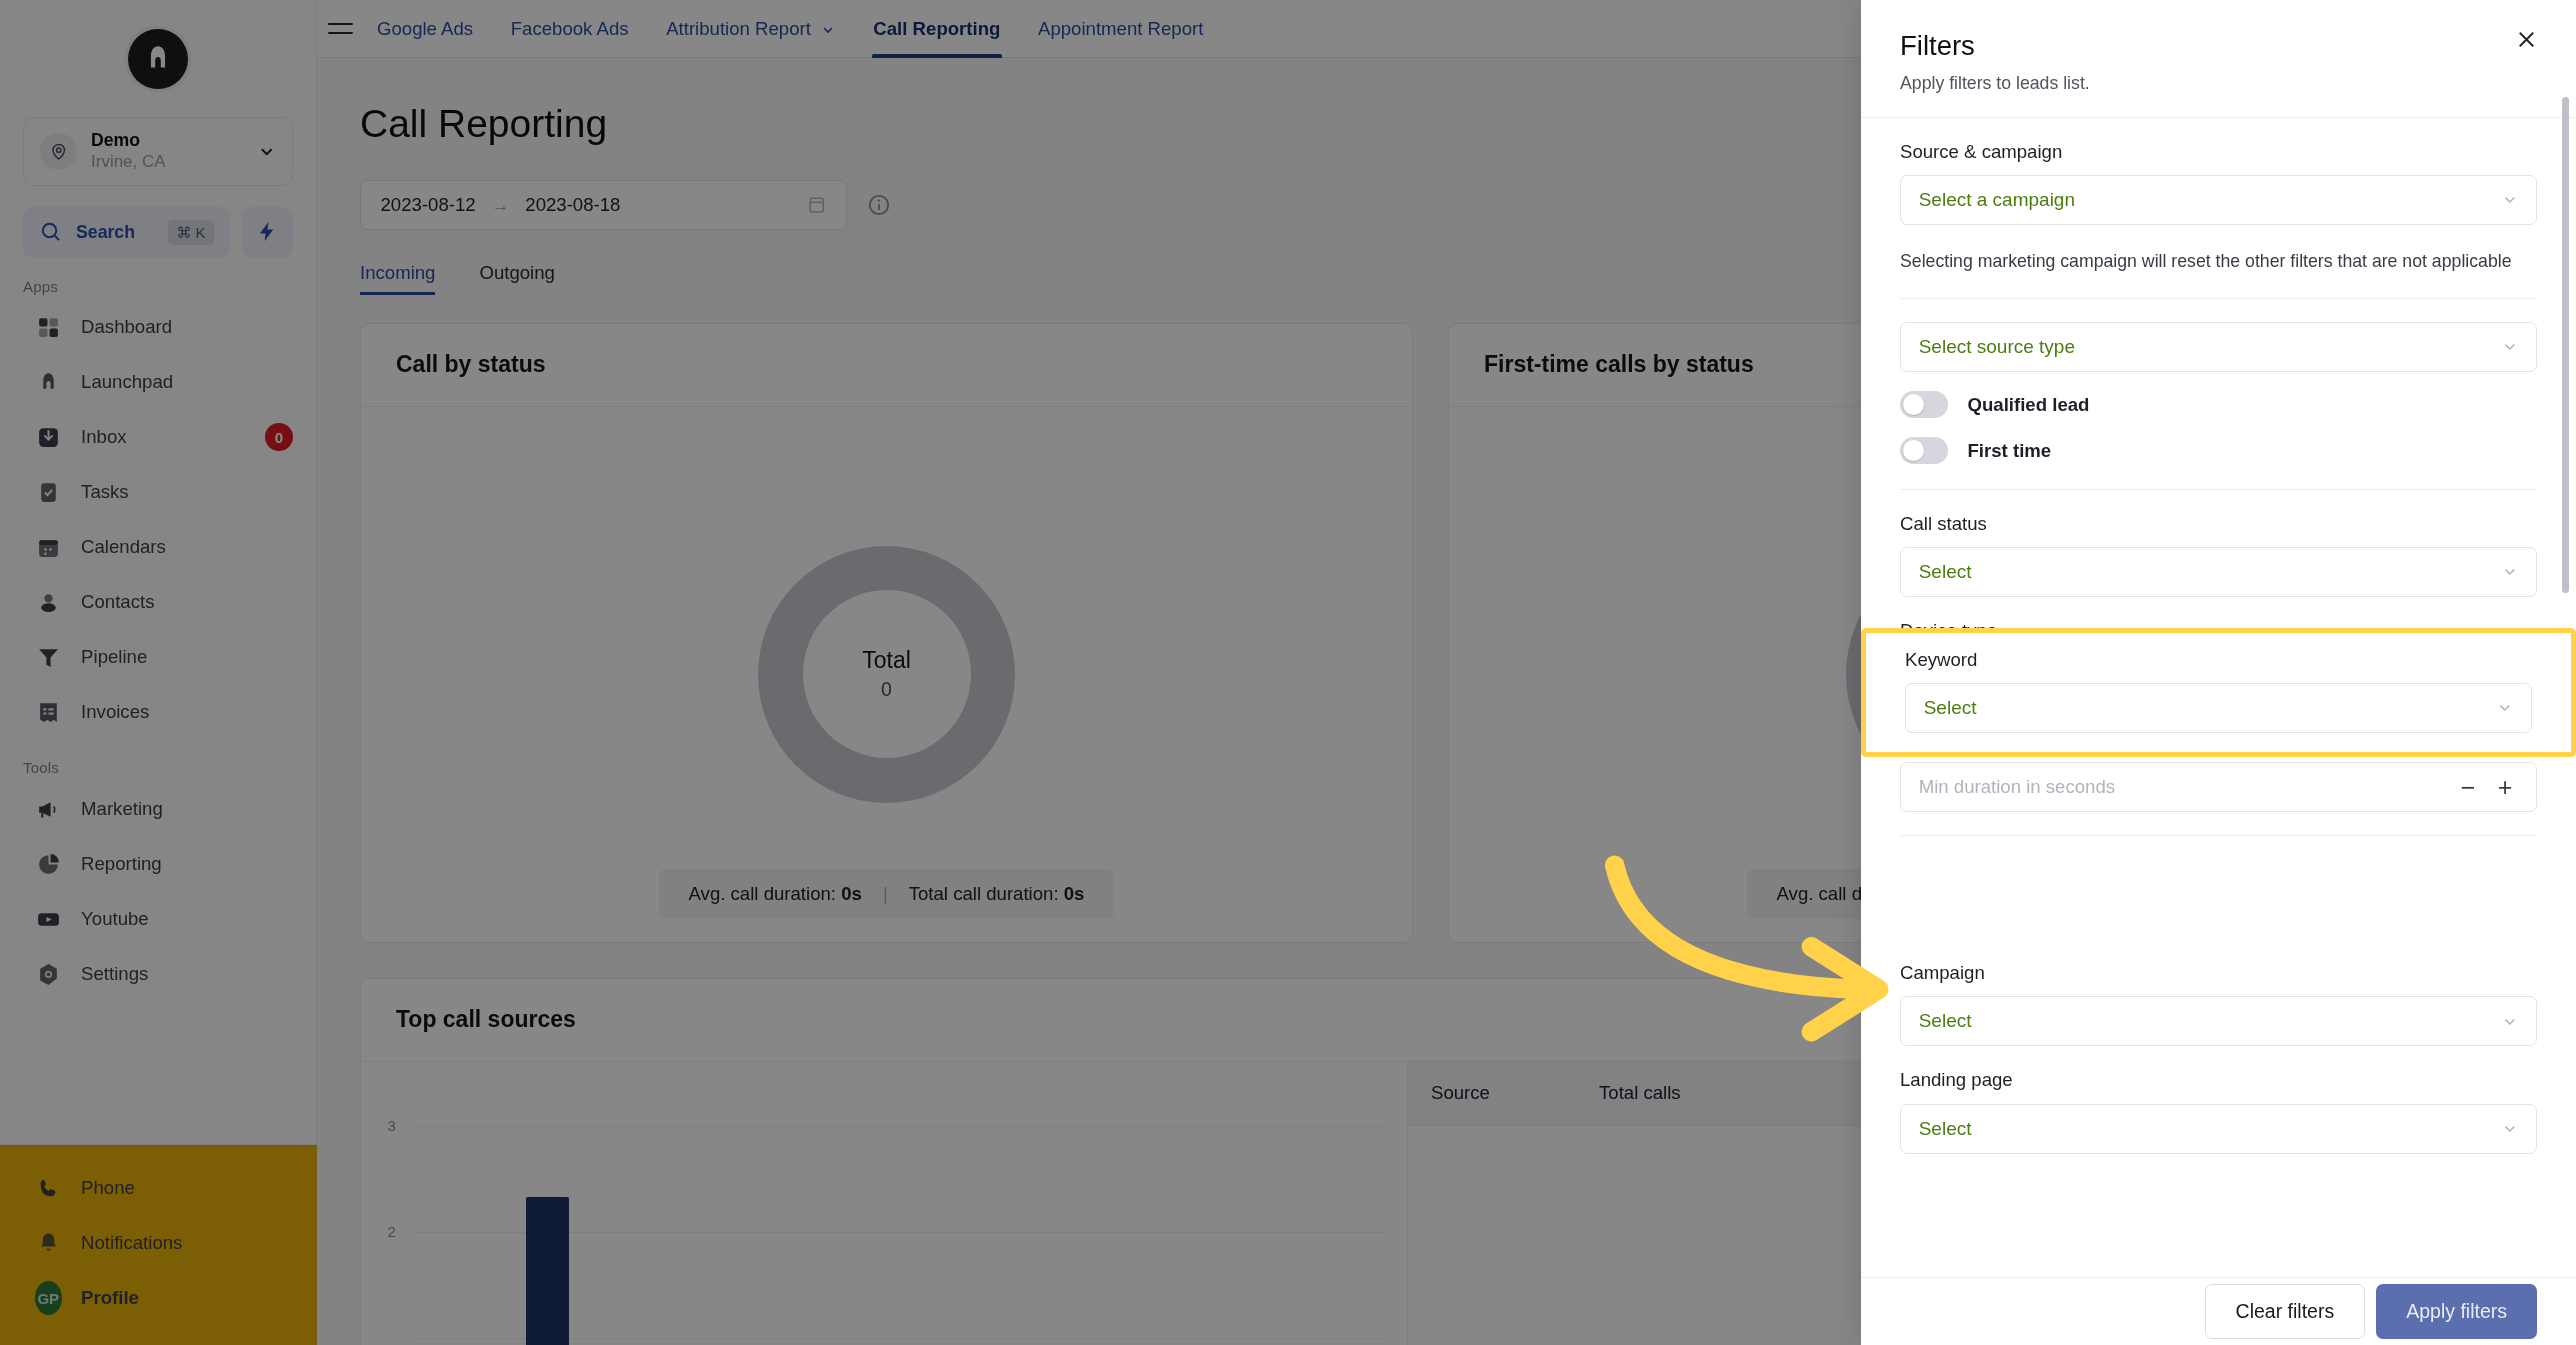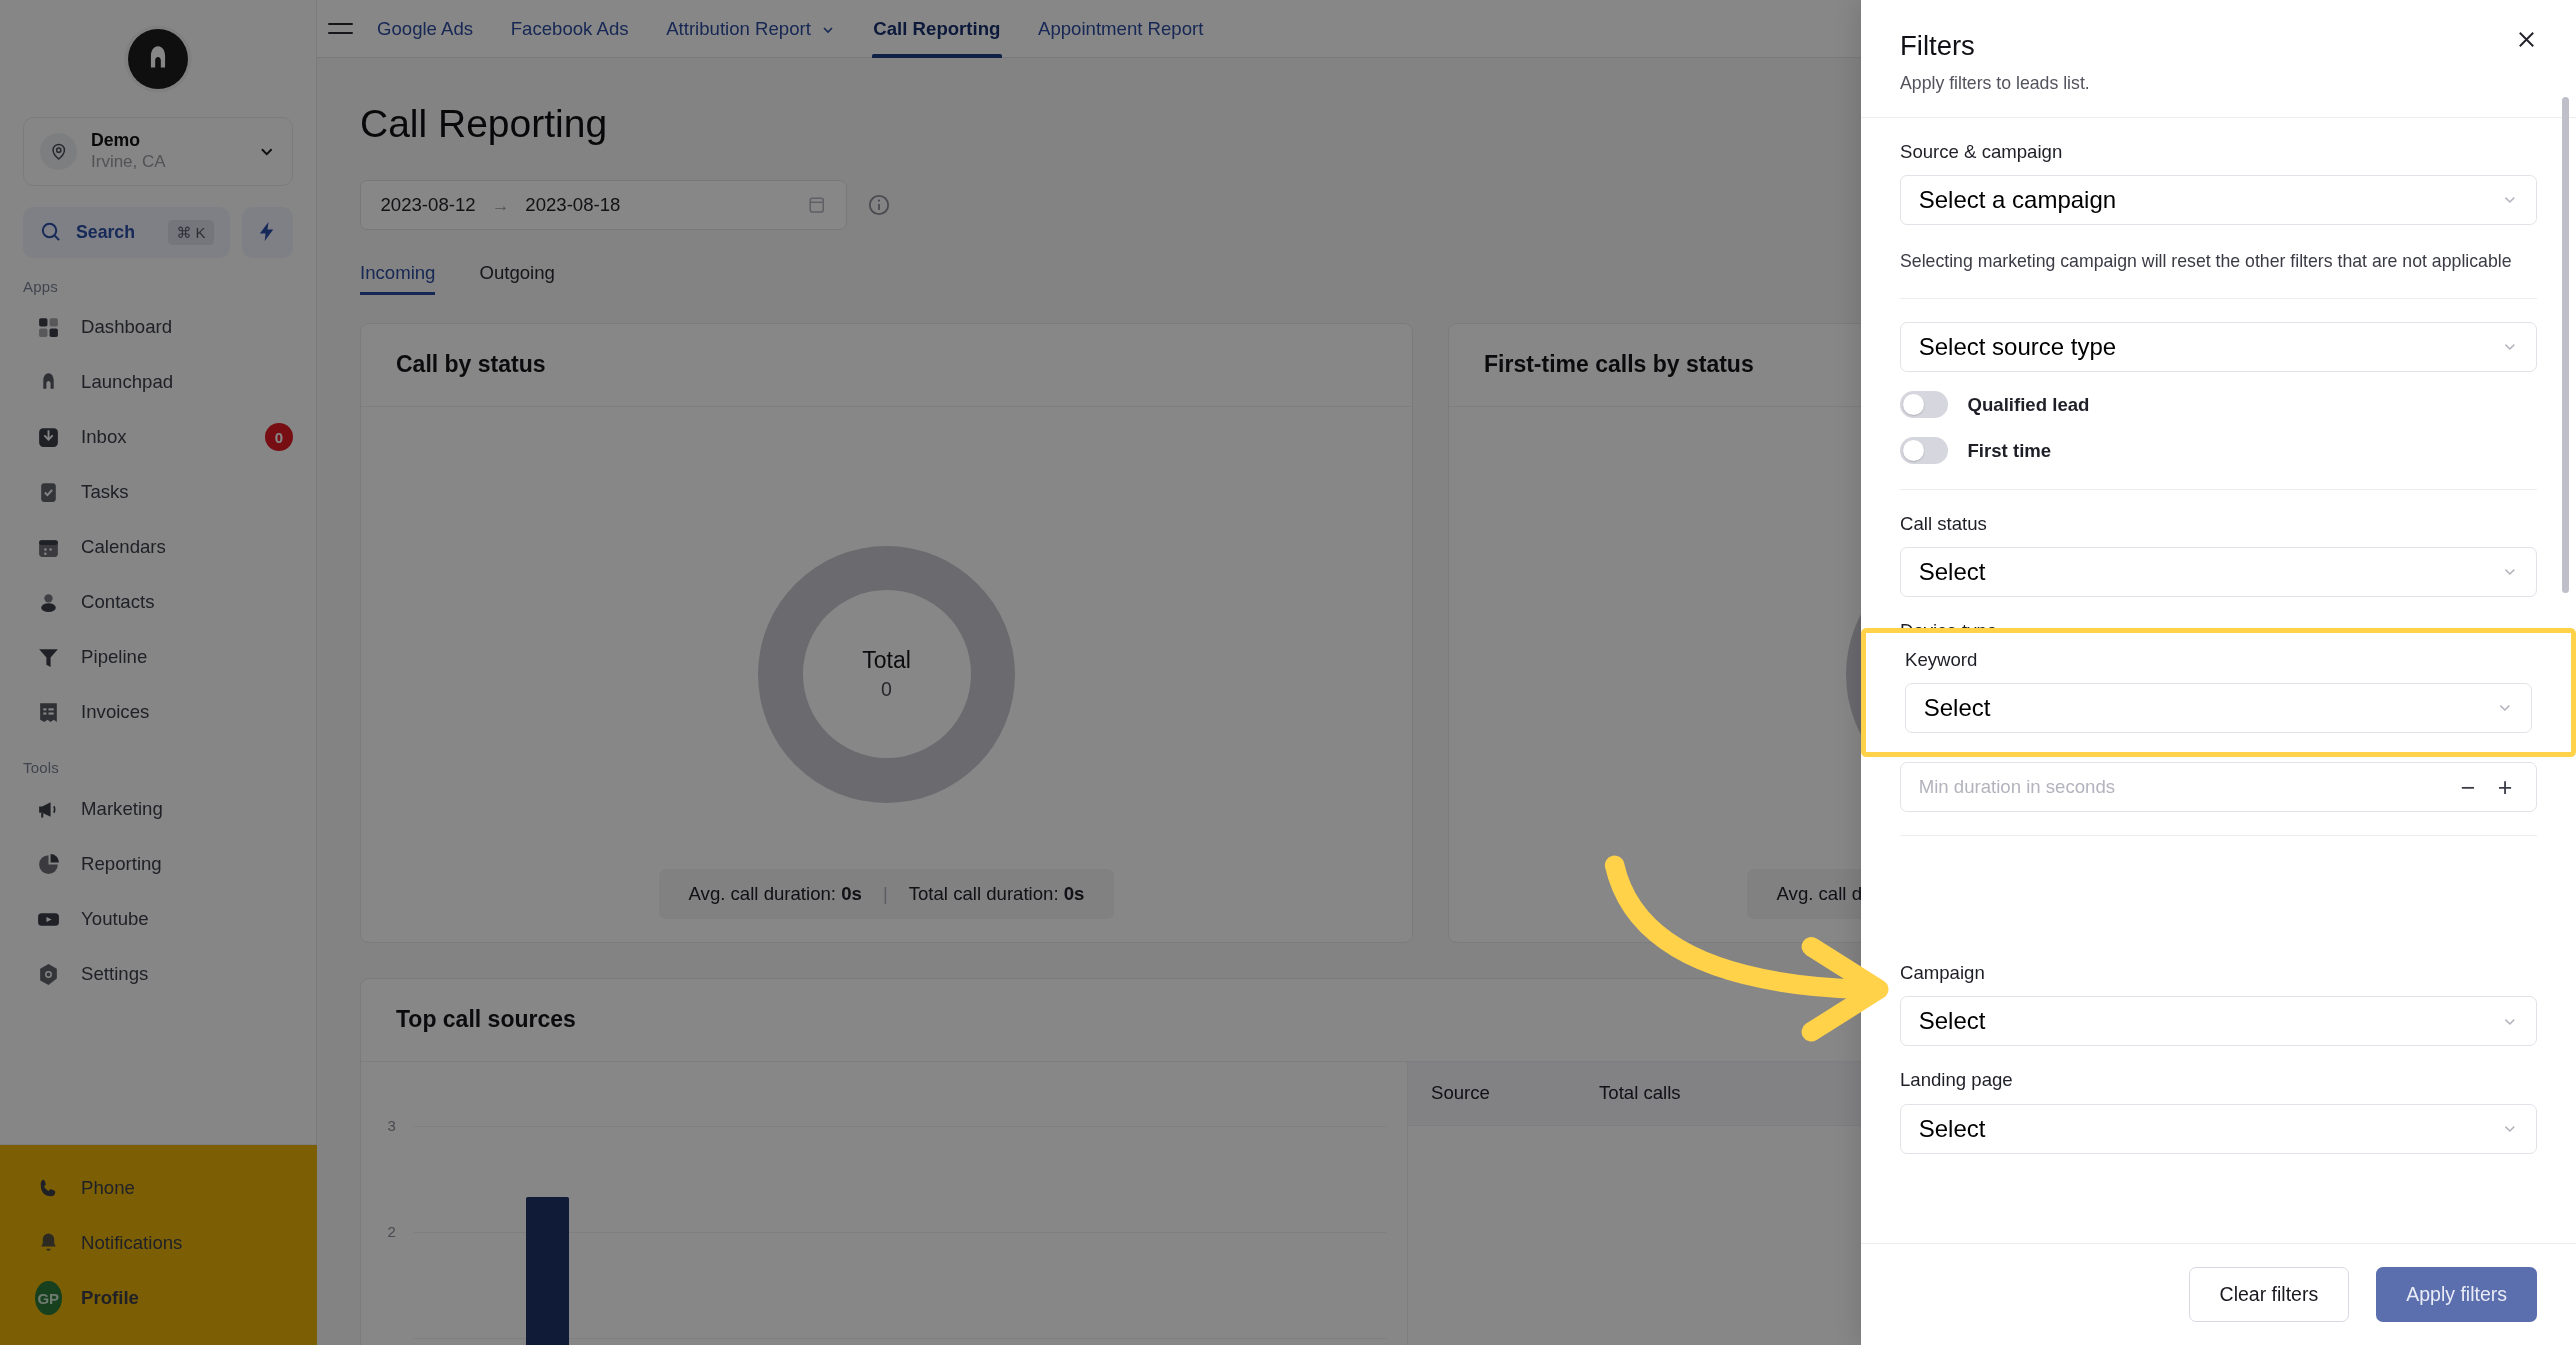--- a/index.html
+++ b/index.html
@@ -220,21 +220,21 @@
   }
   .fp-close svg { width: 23px; height: 23px; }
 
   .fp-body { flex: 1; overflow: hidden; position: relative; padding: 0 39px; }
   .fld-label { font-size: 18.6px; color: #1e1f27; }
   .fld-select {
     height: 50px; border: 0.9px solid #e2e2e9; border-radius: 7px;
     display: flex; align-items: center; padding: 0 17.7px; background: #fff;
     margin-top: 12.4px;
   }
-  .fld-select .ph { flex: 1; font-size: 24px; color: #000000; }
+  .fld-select .ph { flex: 1; font-size: 19px; color: #4d7c0f; }
   .fld-select .chev { width: 17.7px; height: 17.7px; }
   .fp-note { font-size: 17.7px; color: #3a3b45; line-height: 1.55; margin-top: 23px; }
   .fp-divider { height: 0.9px; background: #ededf1; margin: 23px 0; }
 
   .toggle-row { display: flex; align-items: center; gap: 19.5px; margin-top: 19.5px; }
   .toggle {
     width: 48px; height: 26.6px; border-radius: 13.3px; background: #d6d6de;
     position: relative; flex: 0 0 48px;
   }
   .toggle i {
@@ -261,21 +261,21 @@
     position: absolute; left: 0; right: 0;
     background: #ffffff;
     border: 5.3px solid #ffd24a;
     border-radius: 5.3px;
     padding: 16px 39px 19.5px 39px;
     z-index: 3;
   }
 
   .fp-foot {
     border-top: 0.9px solid #ededf1; background: #fff;
-    padding: 23px 39px; display: flex; justify-content: flex-end; gap: 27px;
+    padding: 6px 39px; display: flex; justify-content: flex-end; gap: 11px;
   }
   .btn {
     height: 55px; border-radius: 7px; font-size: 19.5px;
     display: flex; align-items: center; justify-content: center; padding: 0 30px;
   }
   .btn-secondary { border: 0.9px solid #d9d9e2; background: #fff; color: #18181f; }
   .btn-primary { background: #5b6ead; color: #e9ecf6; }
 
   
   .panel-scroll {

